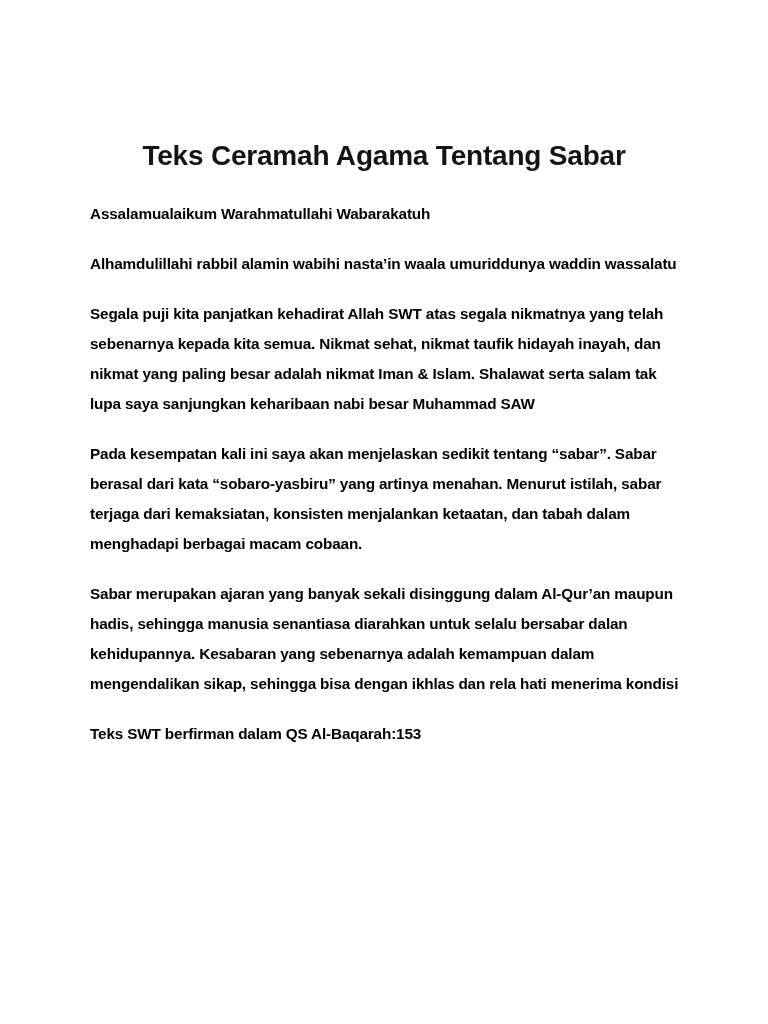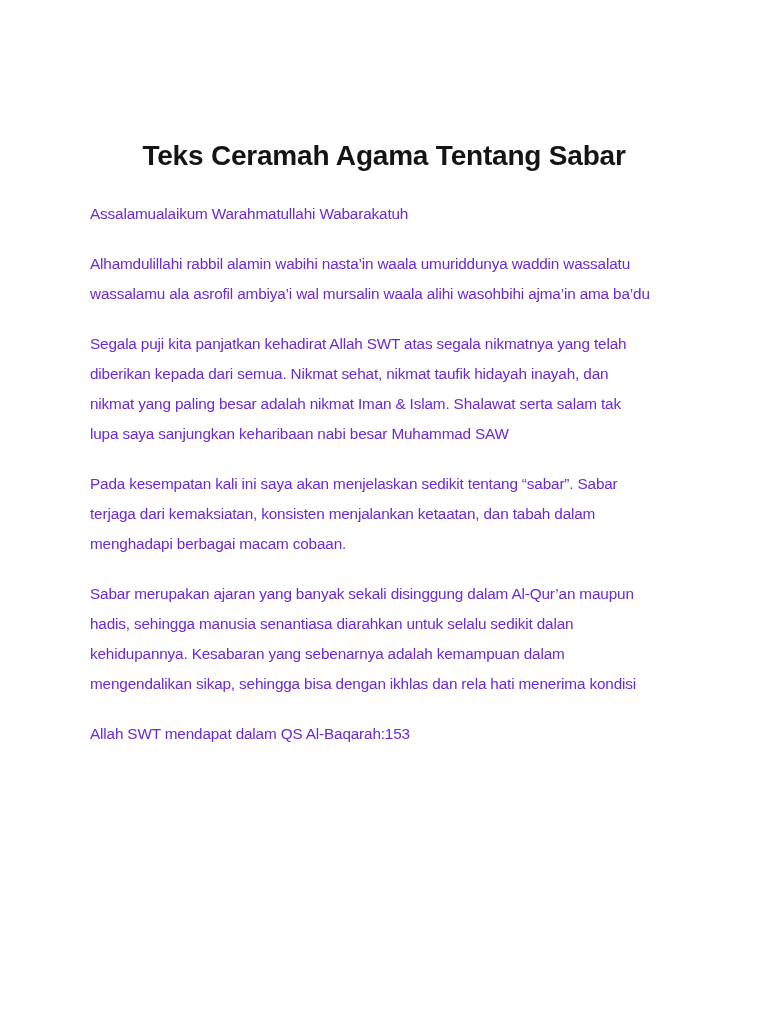--- a/index.html
+++ b/index.html
@@ -42,57 +42,58 @@
       width: 620px;
     }
     .para {
       margin: 0 0 20px 0;
     }
     .line {
       display: block;
       font-size: 15.3px;
       line-height: 30px;
       white-space: nowrap;
-      color: #6d28d9;
+      color: #000000;
       letter-spacing: -0.15px;
+      font-weight: bold;
     }
   </style>
 </head>
 <body>
 
 <div class="page">
   <h1 class="title">Teks Ceramah Agama Tentang Sabar</h1>
 
   <div class="content">
     <p class="para">
       <span class="line">Assalamualaikum Warahmatullahi Wabarakatuh</span>
     </p>
 
     <p class="para">
       <span class="line">Alhamdulillahi rabbil alamin wabihi nasta’in waala umuriddunya waddin wassalatu</span>
-      <span class="line">wassalamu ala asrofil ambiya’i wal mursalin waala alihi wasohbihi ajma’in ama ba’du</span>
     </p>
 
     <p class="para">
       <span class="line">Segala puji kita panjatkan kehadirat Allah SWT atas segala nikmatnya yang telah</span>
-      <span class="line">diberikan kepada dari semua. Nikmat sehat, nikmat taufik hidayah inayah, dan</span>
+      <span class="line">sebenarnya kepada kita semua. Nikmat sehat, nikmat taufik hidayah inayah, dan</span>
       <span class="line">nikmat yang paling besar adalah nikmat Iman &amp; Islam. Shalawat serta salam tak</span>
       <span class="line">lupa saya sanjungkan keharibaan nabi besar Muhammad SAW</span>
     </p>
 
     <p class="para">
       <span class="line">Pada kesempatan kali ini saya akan menjelaskan sedikit tentang “sabar”. Sabar</span>
+      <span class="line">berasal dari kata “sobaro-yasbiru” yang artinya menahan. Menurut istilah, sabar</span>
       <span class="line">terjaga dari kemaksiatan, konsisten menjalankan ketaatan, dan tabah dalam</span>
       <span class="line">menghadapi berbagai macam cobaan.</span>
     </p>
 
     <p class="para">
       <span class="line">Sabar merupakan ajaran yang banyak sekali disinggung dalam Al-Qur’an maupun</span>
-      <span class="line">hadis, sehingga manusia senantiasa diarahkan untuk selalu sedikit dalan</span>
+      <span class="line">hadis, sehingga manusia senantiasa diarahkan untuk selalu bersabar dalan</span>
       <span class="line">kehidupannya. Kesabaran yang sebenarnya adalah kemampuan dalam</span>
       <span class="line">mengendalikan sikap, sehingga bisa dengan ikhlas dan rela hati menerima kondisi</span>
     </p>
 
     <p class="para">
-      <span class="line">Allah SWT mendapat dalam QS Al-Baqarah:153</span>
+      <span class="line">Teks SWT berfirman dalam QS Al-Baqarah:153</span>
     </p>
   </div>
 </div>
 
 </body></html>

